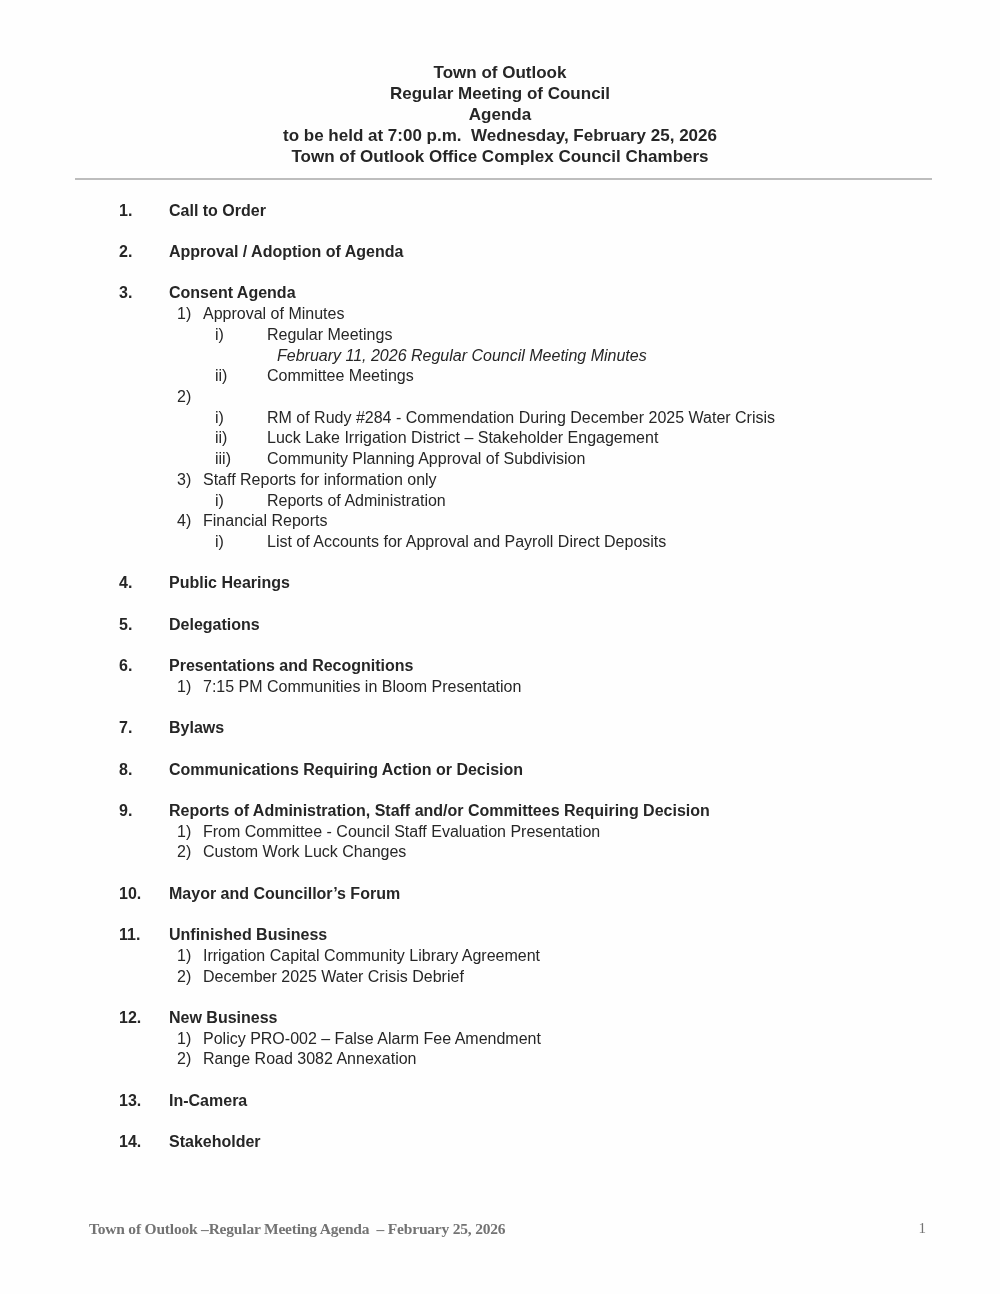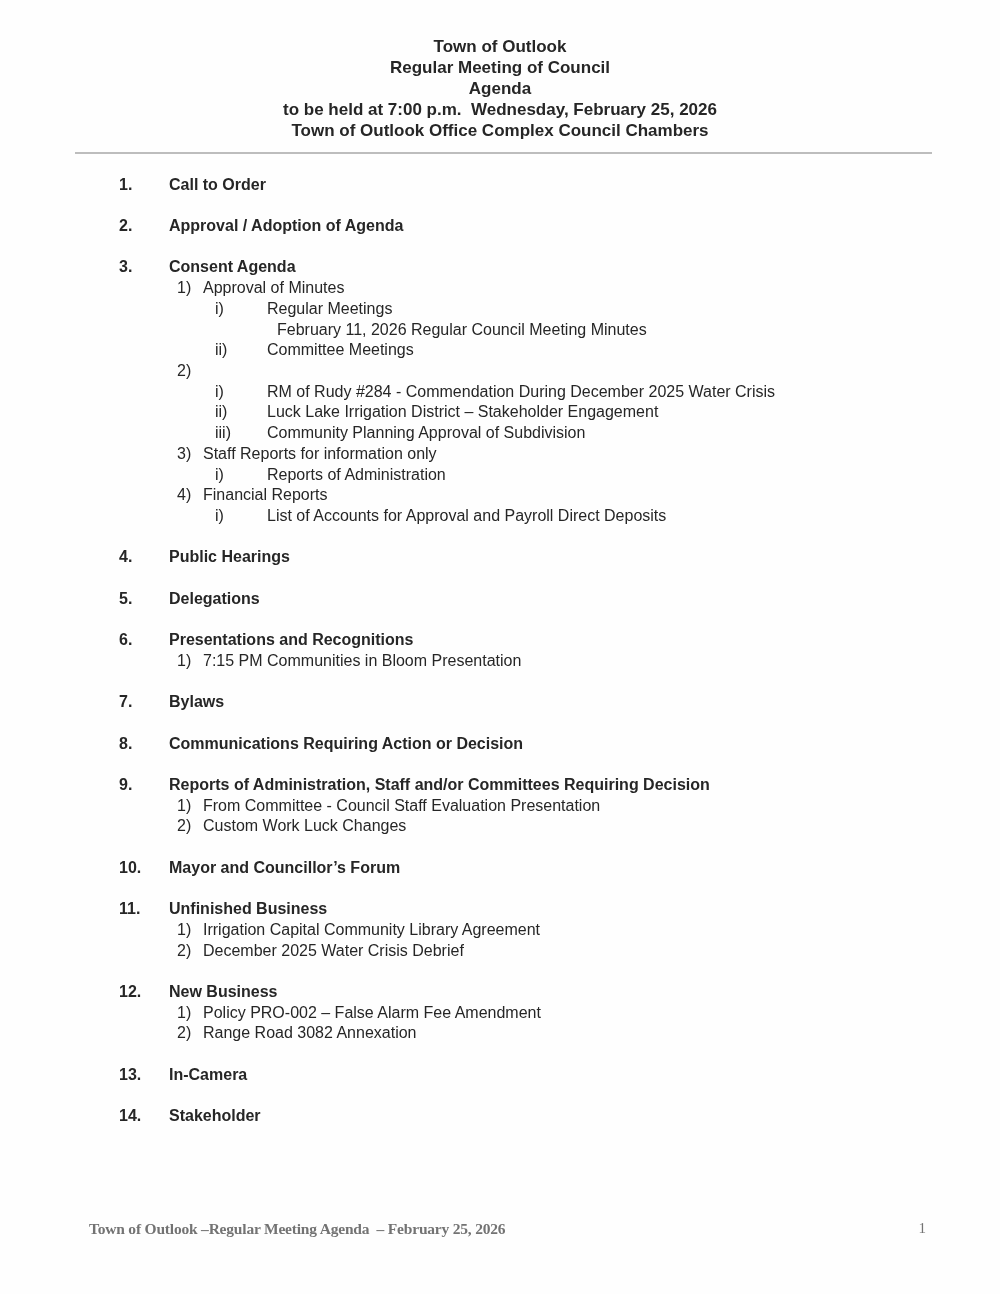--- a/index.html
+++ b/index.html
@@ -11,21 +11,21 @@
     position: relative;
     width: 1000px;
     height: 1294px;
     background: #fefefe;
     font-family: "Liberation Sans", sans-serif;
     color: #262626;
     overflow: hidden;
   }
   
   .doc-header {
-    padding-top: 36px;
+    padding-top: 62px;
     text-align: center;
     font-weight: bold;
     font-size: 17px;
     line-height: 21px;
   }
   .doc-header .hline {
     white-space: pre-wrap;
   }
   .rule {
     margin: 11px 0 0 75px;
@@ -44,21 +44,21 @@
   .item-head {
     display: flex;
     font-weight: bold;
   }
   .item-head .num { flex: 0 0 50px; }
   .row { display: flex; }
   .sub1 { padding-left: 58px; }
   .sub1 .num { flex: 0 0 26px; }
   .sub2 { padding-left: 96px; }
   .sub2 .num { flex: 0 0 52px; }
-  .detail { padding-left: 158px; }
+  .detail { padding-left: 158px; font-style: italic; }
   
   .doc-footer {
     position: absolute;
     top: 1220px;
     left: 0;
     width: 1000px;
     display: flex;
     justify-content: space-between;
     padding: 0 74px 0 89px;
     box-sizing: border-box;

